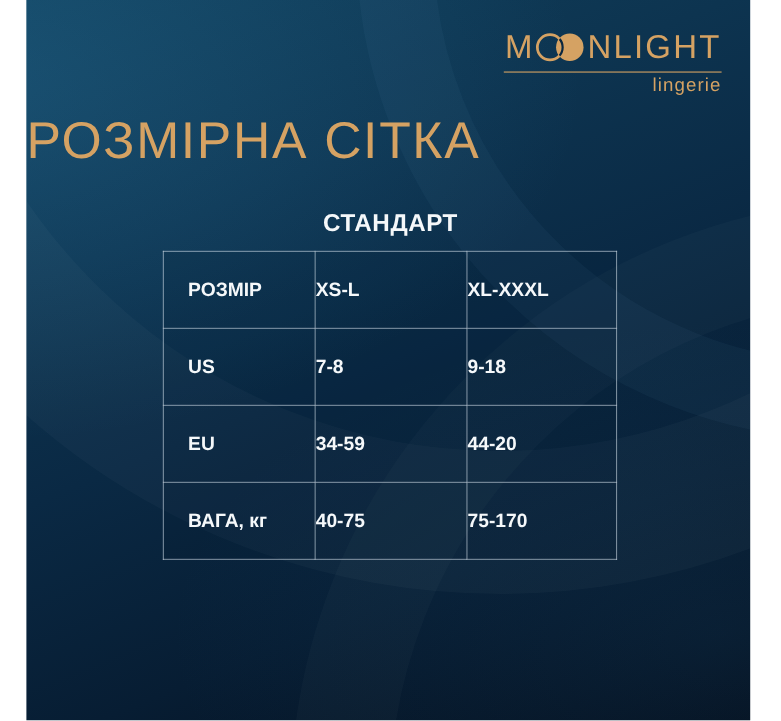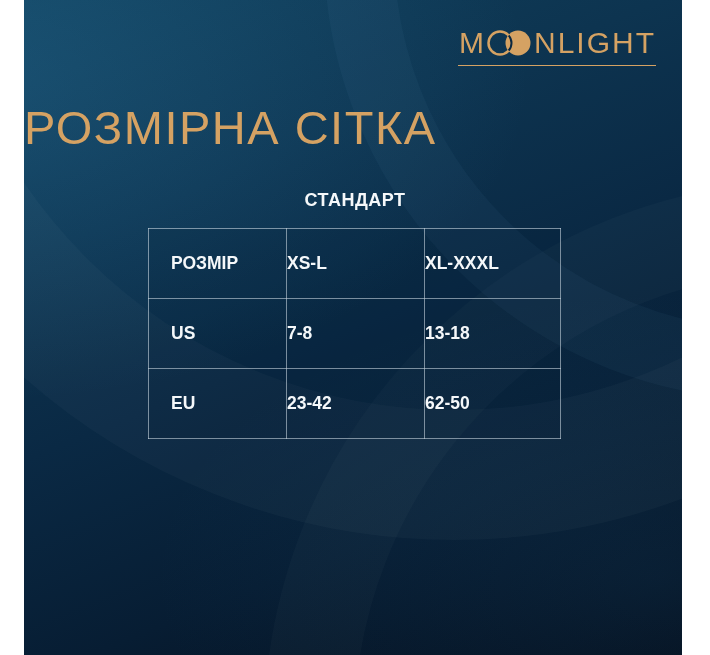--- a/index.html
+++ b/index.html
@@ -26,21 +26,21 @@
     position:absolute; top:100px; left:0; width:100%;
     font-size:47px; font-weight:400; letter-spacing:1.5px;
     color:#d5a263;
   }
 
   .col-headers {
     position:absolute; top:190px; left:124px; width:412px;
     display:grid; grid-template-columns:138px 138px 136px;
   }
   .col-header {
-    text-align:center; color:#f5f8fa; font-weight:700; font-size:18px; letter-spacing:0.5px;
+    text-align:center; color:#f5f8fa; font-weight:700; font-size:22px; letter-spacing:0.5px;
   }
 
   table.size-table {
     position:absolute; top:228px; left:124px; width:412px;
     border-collapse:collapse; table-layout:fixed;
   }
   table.size-table td {
     height:70px; border:1.5px solid rgba(198,212,222,0.6);
     color:#f5f8fa; font-weight:700; font-size:17.5px;
     background:rgba(4,18,36,0.10);
@@ -66,20 +66,21 @@
         </defs>
         <text x="1" y="31" font-family="Liberation Sans, sans-serif" font-size="30" letter-spacing="2" fill="#d5a263">M</text>
         <g>
           <circle cx="60" cy="21" r="12.5" fill="#d5a263"></circle>
           <circle cx="42" cy="21" r="11.5" fill="none" stroke="#d5a263" stroke-width="2.5"></circle>
           <circle cx="42" cy="21" r="11.5" fill="none" stroke="#0a2740" stroke-width="2" clip-path="url(#disc-clip)"></circle>
         </g>
         <text x="76" y="31" font-family="Liberation Sans, sans-serif" font-size="30" letter-spacing="2" fill="#d5a263">NLIGHT</text>
       </svg>
       <div class="logo-line"></div>
+      <div class="logo-tagline">lingerie</div>
     </div>
 
     <h1 class="title">РОЗМІРНА СІТКА</h1>
 
     <div class="col-headers">
       <div class="col-header"></div>
       <div class="col-header">СТАНДАРТ</div>
     </div>
 
     <table class="size-table">
@@ -90,23 +91,28 @@
         </colgroup>
       <tbody>
         <tr>
           <td class="label-cell">РОЗМІР</td>
           <td>XS-L</td>
           <td>XL-XXXL</td>
         </tr>
         <tr>
           <td class="label-cell">US</td>
           <td>7-8</td>
-          <td>13-18</td>
+          <td>9-18</td>
         </tr>
         <tr>
           <td class="label-cell">EU</td>
-          <td>23-42</td>
-          <td>62-50</td>
+          <td>34-59</td>
+          <td>44-20</td>
+        </tr>
+        <tr>
+          <td class="label-cell">ВАГА, кг</td>
+          <td>40-75</td>
+          <td>75-170</td>
         </tr>
       </tbody>
     </table>
   </div>
 </div>
 
 </body></html>

